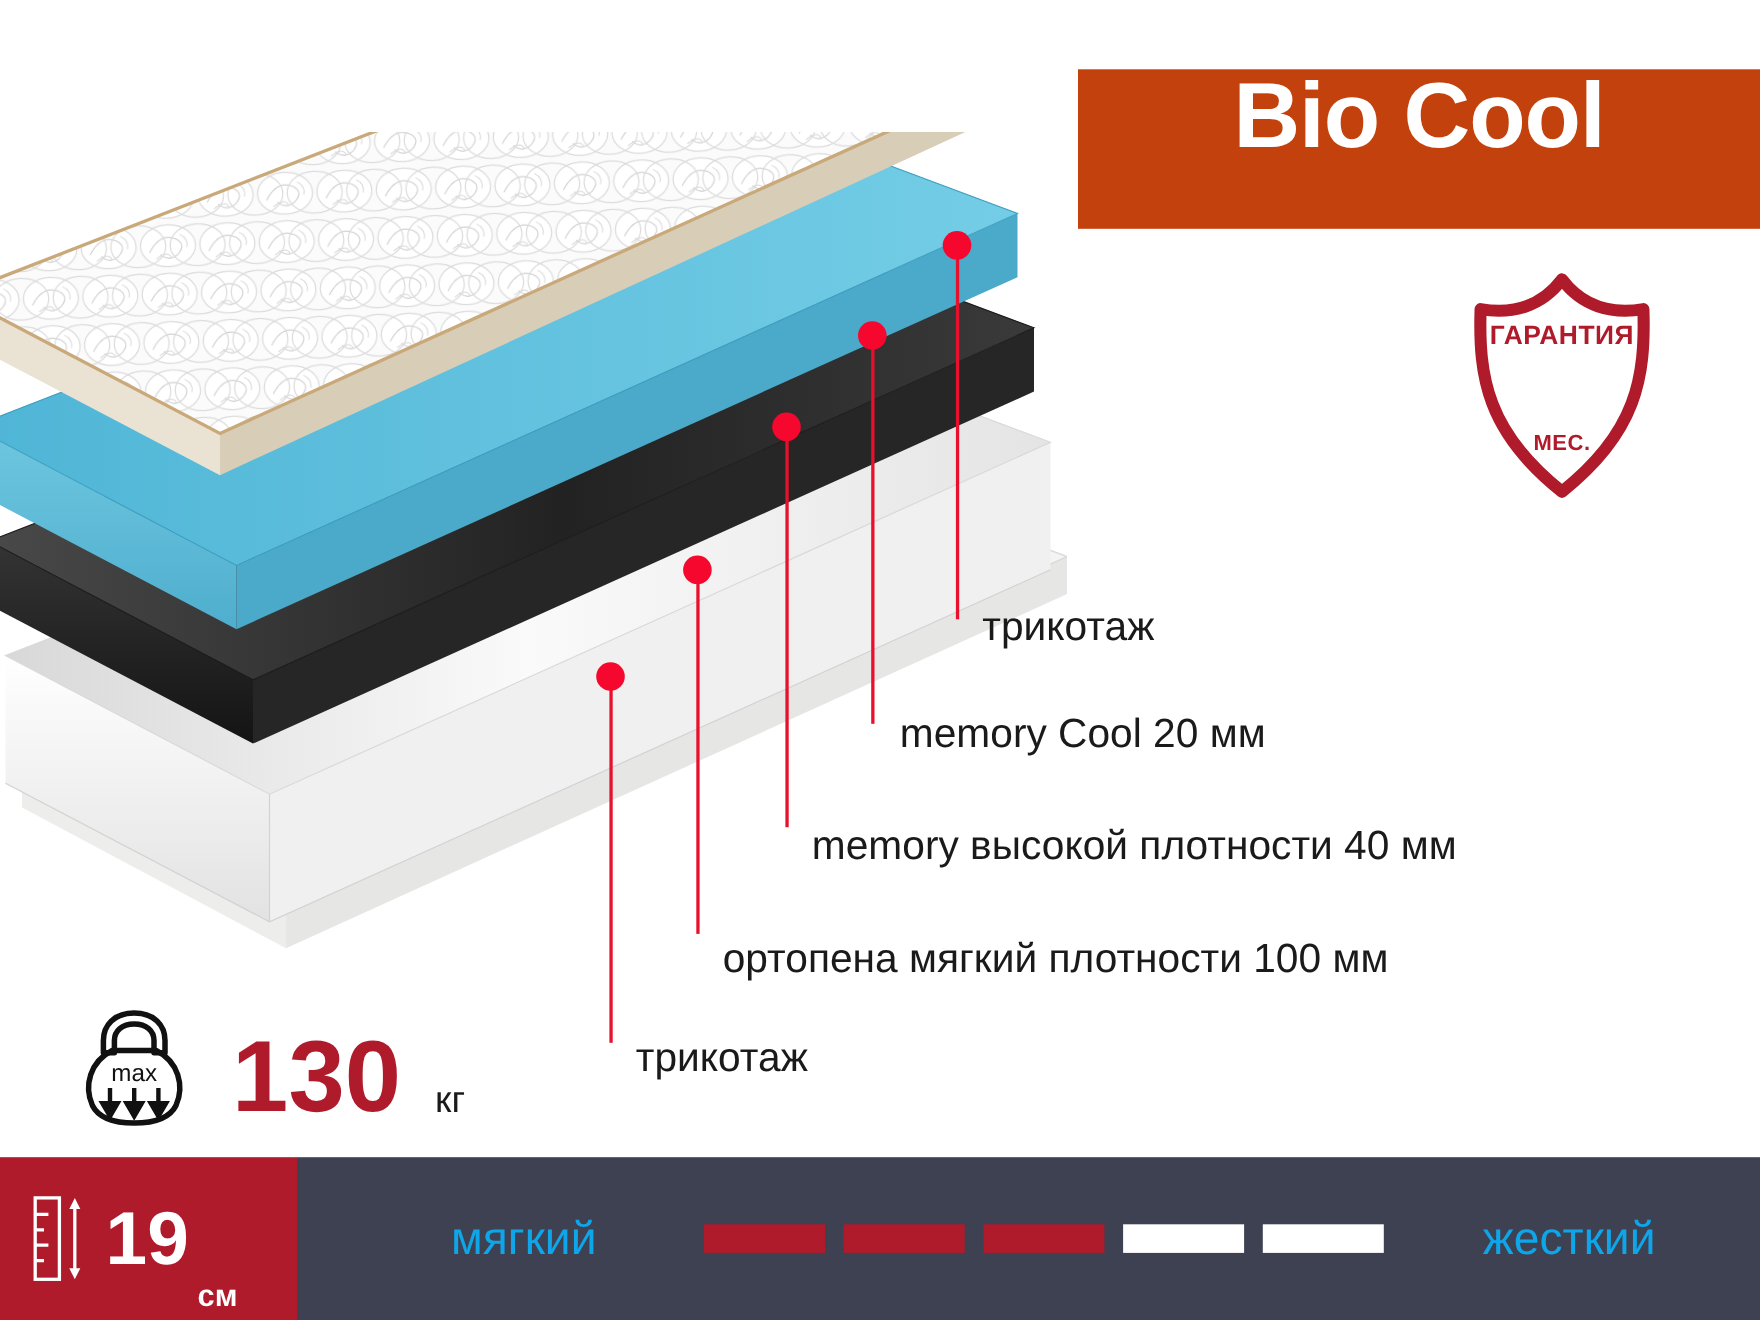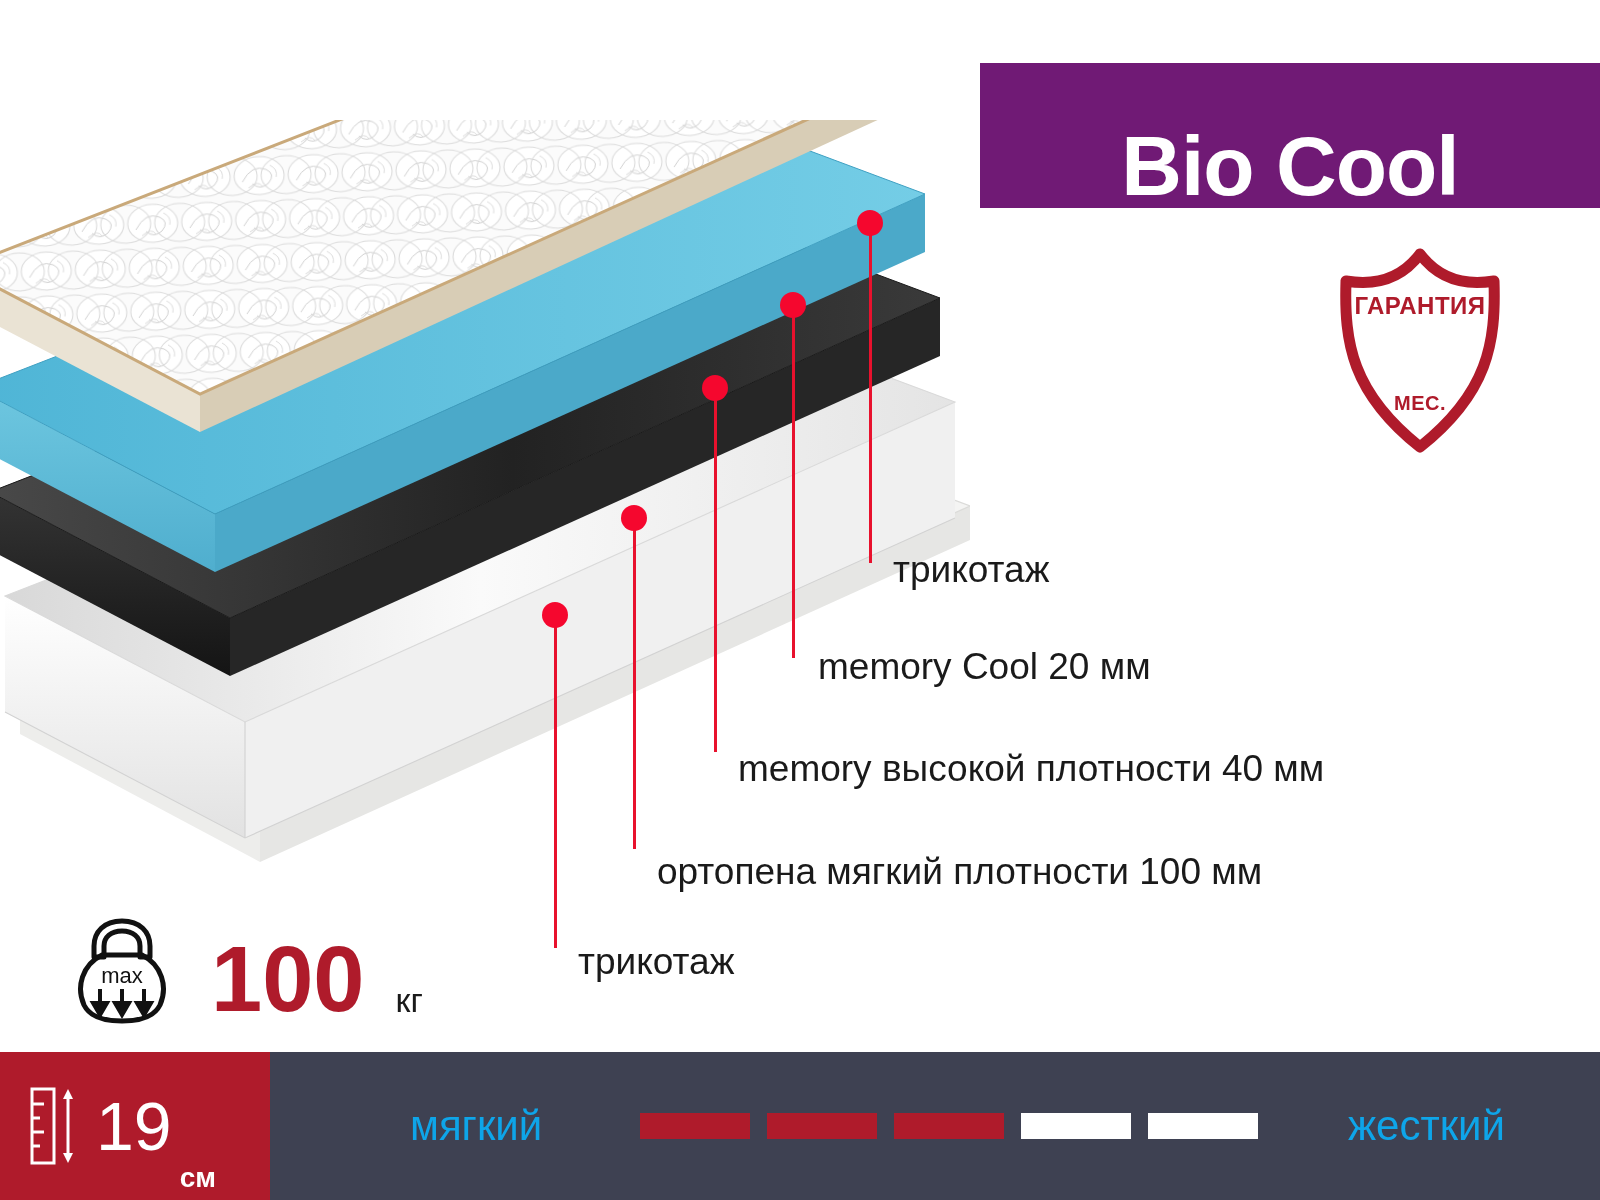--- a/index.html
+++ b/index.html
@@ -16,23 +16,23 @@
     overflow: hidden;
   }
 
   
   .brand-bar {
     position: absolute;
     left: 980px;
     top: 63px;
     width: 620px;
     height: 145px;
-    background: #701a75;
-    display: flex;
-    align-items: flex-end;
+    background: #c2410c;
+    display: flex;
+    align-items: flex-start;
     justify-content: center;
   }
   .brand-title {
     color: #ffffff;
     font-size: 84px;
     font-weight: bold;
     letter-spacing: -1px;
     line-height: 1;
   }
 
@@ -134,21 +134,21 @@
     display: flex;
     align-items: center;
     padding-left: 30px;
     box-sizing: border-box;
   }
   .ruler-icon { width: 48px; height: 78px; flex: 0 0 auto; }
   .ruler-icon svg { display: block; }
   .height-num {
     color: #ffffff;
     font-size: 68px;
-    font-weight: normal;
+    font-weight: bold;
     margin-left: 18px;
     line-height: 1;
   }
   .height-unit {
     color: #ffffff;
     font-size: 28px;
     font-weight: bold;
     margin-left: 8px;
     align-self: flex-end;
     padding-bottom: 8px;
@@ -319,21 +319,21 @@
         <g stroke="#111111" stroke-width="4" fill="#111111">
           <line x1="28" y1="74" x2="28" y2="90"></line>
             <polygon points="21,88 35,88 28,100"></polygon>
           <line x1="50" y1="74" x2="50" y2="90"></line>
             <polygon points="43,88 57,88 50,100"></polygon>
           <line x1="72" y1="74" x2="72" y2="90"></line>
             <polygon points="65,88 79,88 72,100"></polygon>
         </g>
       </svg>
     </div>
-    <span class="weight-num">100</span>
+    <span class="weight-num">130</span>
     <span class="weight-unit">кг</span>
   </div>
 
   <div class="bottom-bar">
 
     <div class="height-panel">
       <div class="ruler-icon">
         <svg width="48" height="78" viewBox="0 0 48 78">
           <rect x="2" y="2" width="22" height="74" fill="none" stroke="#ffffff" stroke-width="3"></rect>
           <g stroke="#ffffff" stroke-width="3">

